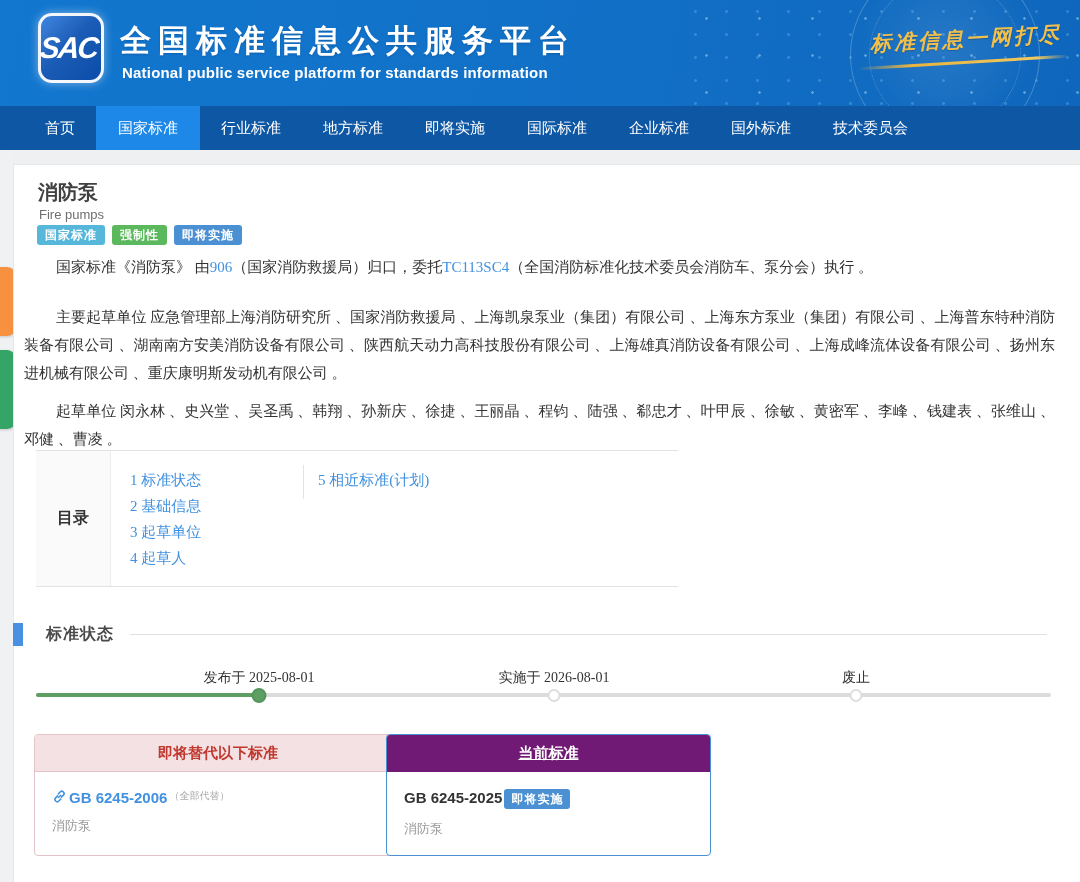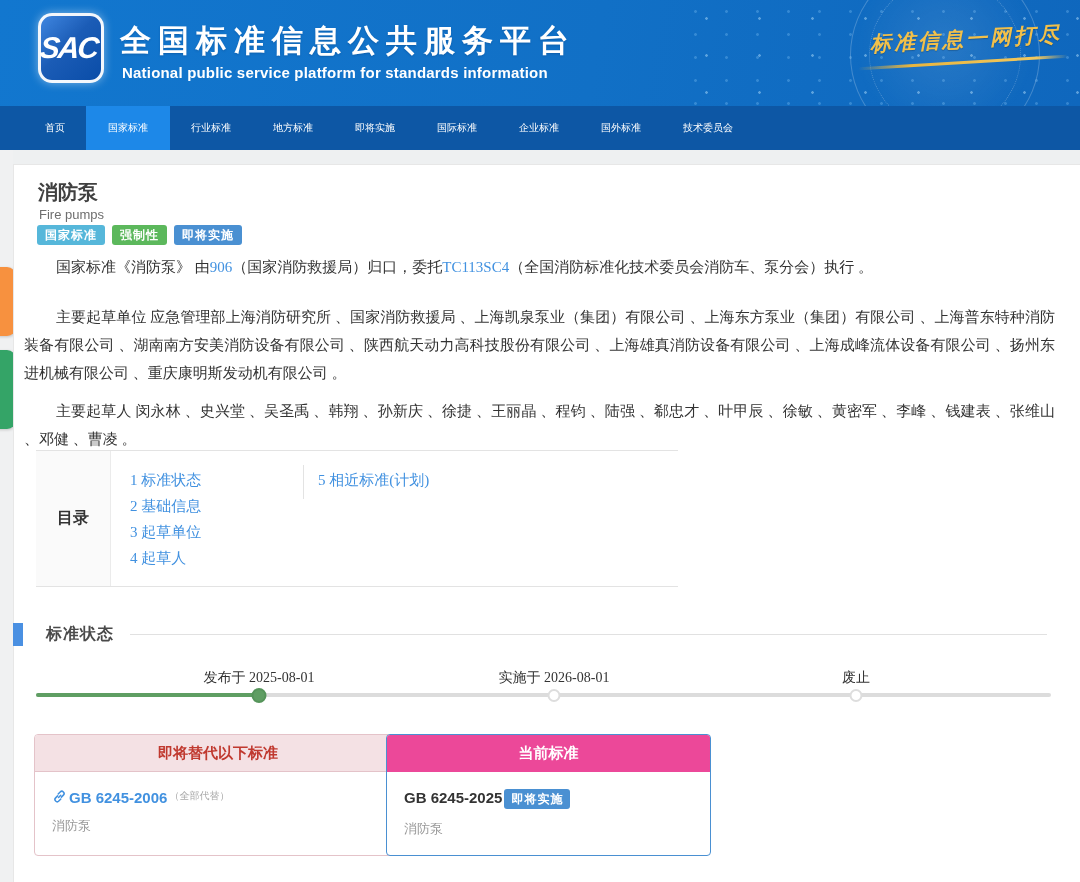--- a/index.html
+++ b/index.html
@@ -63,21 +63,21 @@
     position:absolute; right:12px; top:61px; width:210px; height:3px;
     transform:rotate(-3.5deg); border-radius:2px;
     background:linear-gradient(90deg, rgba(242,192,74,0) 0%, #e8b53e 25%, #f2c85e 85%, rgba(242,192,74,0) 100%);
   }
   
   .nav {
     position:absolute; top:106px; left:0; width:1080px; height:44px;
     background:#0d57a5; display:flex; padding-left:24px;
   }
   .nav-item {
-    color:#fff; font-size:10px; line-height:44px; padding:0 21px;
+    color:#fff; font-size:15px; line-height:44px; padding:0 21px;
     white-space:nowrap; cursor:pointer;font-family:Liberation Serif, serif;
   }
   .nav-item.active { background:#1d88e8; padding:0 22px; }
   .gray-gap { position:absolute; top:150px; left:0; width:1080px; height:14px; background:#eef0f1; }
   .left-strip { position:absolute; top:150px; left:0; width:13px; height:732px; background:#f0f1f2; }
 
   
   .side-tab { position:absolute; left:-10px; width:26px; border-radius:9px; box-shadow:1px 1px 3px rgba(0,0,0,.18); cursor:pointer; }
   .side-tab.orange { top:267px; height:69px; background:#f7913f; }
   .side-tab.green  { top:350px; height:79px; background:#34a467; }
@@ -138,21 +138,21 @@
   .tl-line-done { position:absolute; top:528px; left:22px; width:223px; height:4px; background:#5f9e63; border-radius:2px; }
   .tl-dot { position:absolute; top:524px; width:13px; height:13px; border-radius:50%; background:#fff; border:2px solid #ddd; transform:translateX(-50%); }
   .tl-dot.done { top:523px; width:15px; height:15px; background:#5f9e63; border:2px solid #55945a; }
 
   
   .card { position:absolute; top:569px; height:122px; border-radius:4px; overflow:hidden; background:#fff; }
   .card.replaced { left:20px; width:368px; border:1px solid #e4c3c9; }
   .card.current  { left:372px; width:325px; border:1px solid #4a90d2; }
   .card-head { height:37px; line-height:36px; text-align:center; font-size:15px; font-weight:bold; }
   .card.replaced .card-head { background:#f4e1e4; color:#c0392f; border-bottom:1px solid #e4c3c9; }
-  .card.current  .card-head { background:#ec4899; color:#fff; }
+  .card.current  .card-head { background:#701a75; color:#fff;text-decoration:underline; }
   .card-body { padding:17px 0 0 17px; }
   .code-row { display:flex; align-items:flex-start; gap:2px; }
   .code-link { color:#4191e0; font-size:15px; font-weight:600; text-decoration:none; cursor:pointer; }
   .code-text { color:#333; font-size:15px; font-weight:600; }
   .code-note { color:#a9a9a9; font-size:10px; font-family:"Liberation Serif",serif; }
   .mini-badge { background:#4a90d2; color:#fff; font-size:12px; line-height:20px; padding:0 7px; border-radius:3px; font-weight:bold; letter-spacing:1px; }
   .card-name { margin-top:11px; color:#999; font-size:13px; font-family:"Liberation Serif",serif; }
   .link-icon { width:15px; height:15px; flex:0 0 15px; }
 </style>
 </head>
@@ -195,21 +195,21 @@
 
   <div class="badges">
     <span class="badge cyan">国家标准</span>
     <span class="badge green">强制性</span>
     <span class="badge blue">即将实施</span>
   </div>
 
   <p class="para p1"><span>国家标准《消防泵》 由</span><a>906</a><span>（国家消防救援局）归口，委托</span><a>TC113SC4</a><span>（全国消防标准化技术委员会消防车、泵分会）执行 。</span></p>
 
   <p class="para p2">主要起草单位 应急管理部上海消防研究所 、国家消防救援局 、上海凯泉泵业（集团）有限公司 、上海东方泵业（集团）有限公司 、上海普东特种消防装备有限公司 、湖南南方安美消防设备有限公司 、陕西航天动力高科技股份有限公司 、上海雄真消防设备有限公司 、上海成峰流体设备有限公司 、扬州东进机械有限公司 、重庆康明斯发动机有限公司 。</p>
-  <p class="para p3">主要起草人 闵永林 、史兴堂 、吴圣禹 、韩翔 、孙新庆 、徐捷 、王丽晶 、程钧 、陆强 、郗忠才 、叶甲辰 、徐敏 、黄密军 、李峰 、钱建表 、张维山 、邓健 、曹凌 。</p>
+  <p class="para p3">起草单位 闵永林 、史兴堂 、吴圣禹 、韩翔 、孙新庆 、徐捷 、王丽晶 、程钧 、陆强 、郗忠才 、叶甲辰 、徐敏 、黄密军 、李峰 、钱建表 、张维山 、邓健 、曹凌 。</p>
 
   <div class="toc">
     <div class="toc-cell">目录</div>
     <div class="toc-body">
       <div class="toc-col1">
         <div>1 标准状态</div>
         <div>2 基础信息</div>
         <div>3 起草单位</div>
         <div>4 起草人</div>
       </div>

